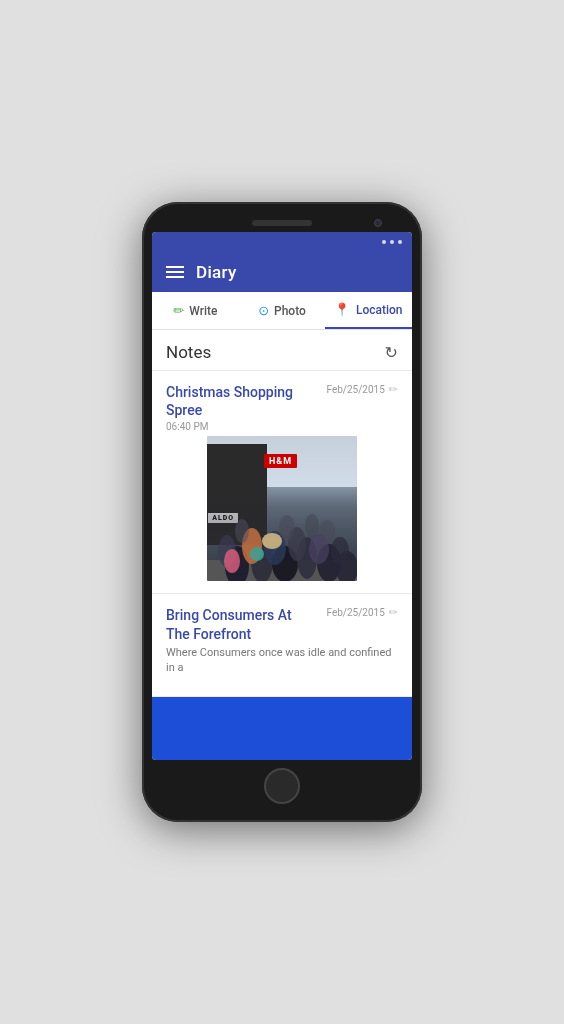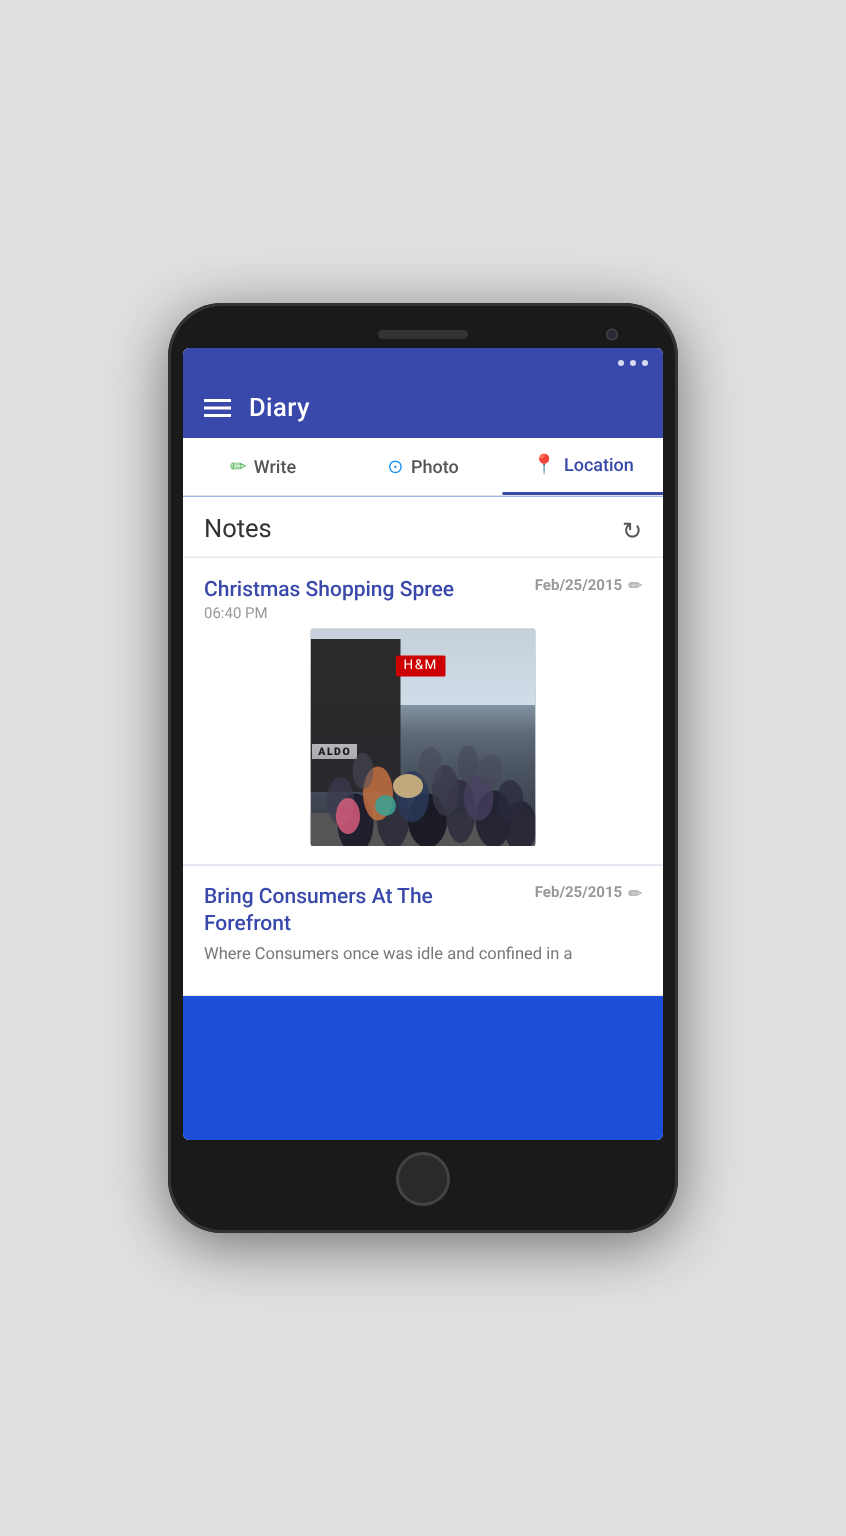--- a/index.html
+++ b/index.html
@@ -7,21 +7,21 @@
     body {
       background: #e0e0e0;
       display: flex;
       justify-content: center;
       align-items: center;
       min-height: 100vh;
       font-family: 'Roboto', Arial, sans-serif;
     }
 
     .phone-shell {
-      width: 340px;
+      width: 280px;
       height: 620px;
       background: #1a1a1a;
       border-radius: 36px;
       padding: 18px 10px;
       box-shadow: 0 8px 40px rgba(0,0,0,0.5), inset 0 0 0 2px #333;
       position: relative;
       display: flex;
       flex-direction: column;
       align-items: center;
     }
@@ -193,21 +193,20 @@
       flex: 1;
       line-height: 1.3;
     }
 
     .note-date-edit {
       display: flex;
       align-items: center;
       gap: 4px;
       flex-shrink: 0;
       margin-left: 8px;
-      font-weight: bold;
     }
 
     .note-date {
       color: #999;
       font-size: 10px;
     }
 
     .note-edit-icon {
       color: #bbb;
       font-size: 11px;
@@ -274,21 +273,21 @@
       margin-top: 44px;
     }
 
     .hm-sign {
       position: absolute;
       top: 12%;
       left: 38%;
       background: #cc0000;
       color: #fff;
       font-size: 9px;
-      font-weight: 400;
+      font-weight: 700;
       padding: 2px 5px;
       letter-spacing: 1px;
       border-radius: 1px;
     }
 
     .scene-crowd {
       position: absolute;
       bottom: 0;
       left: 0; right: 0;
       height: 65%;

